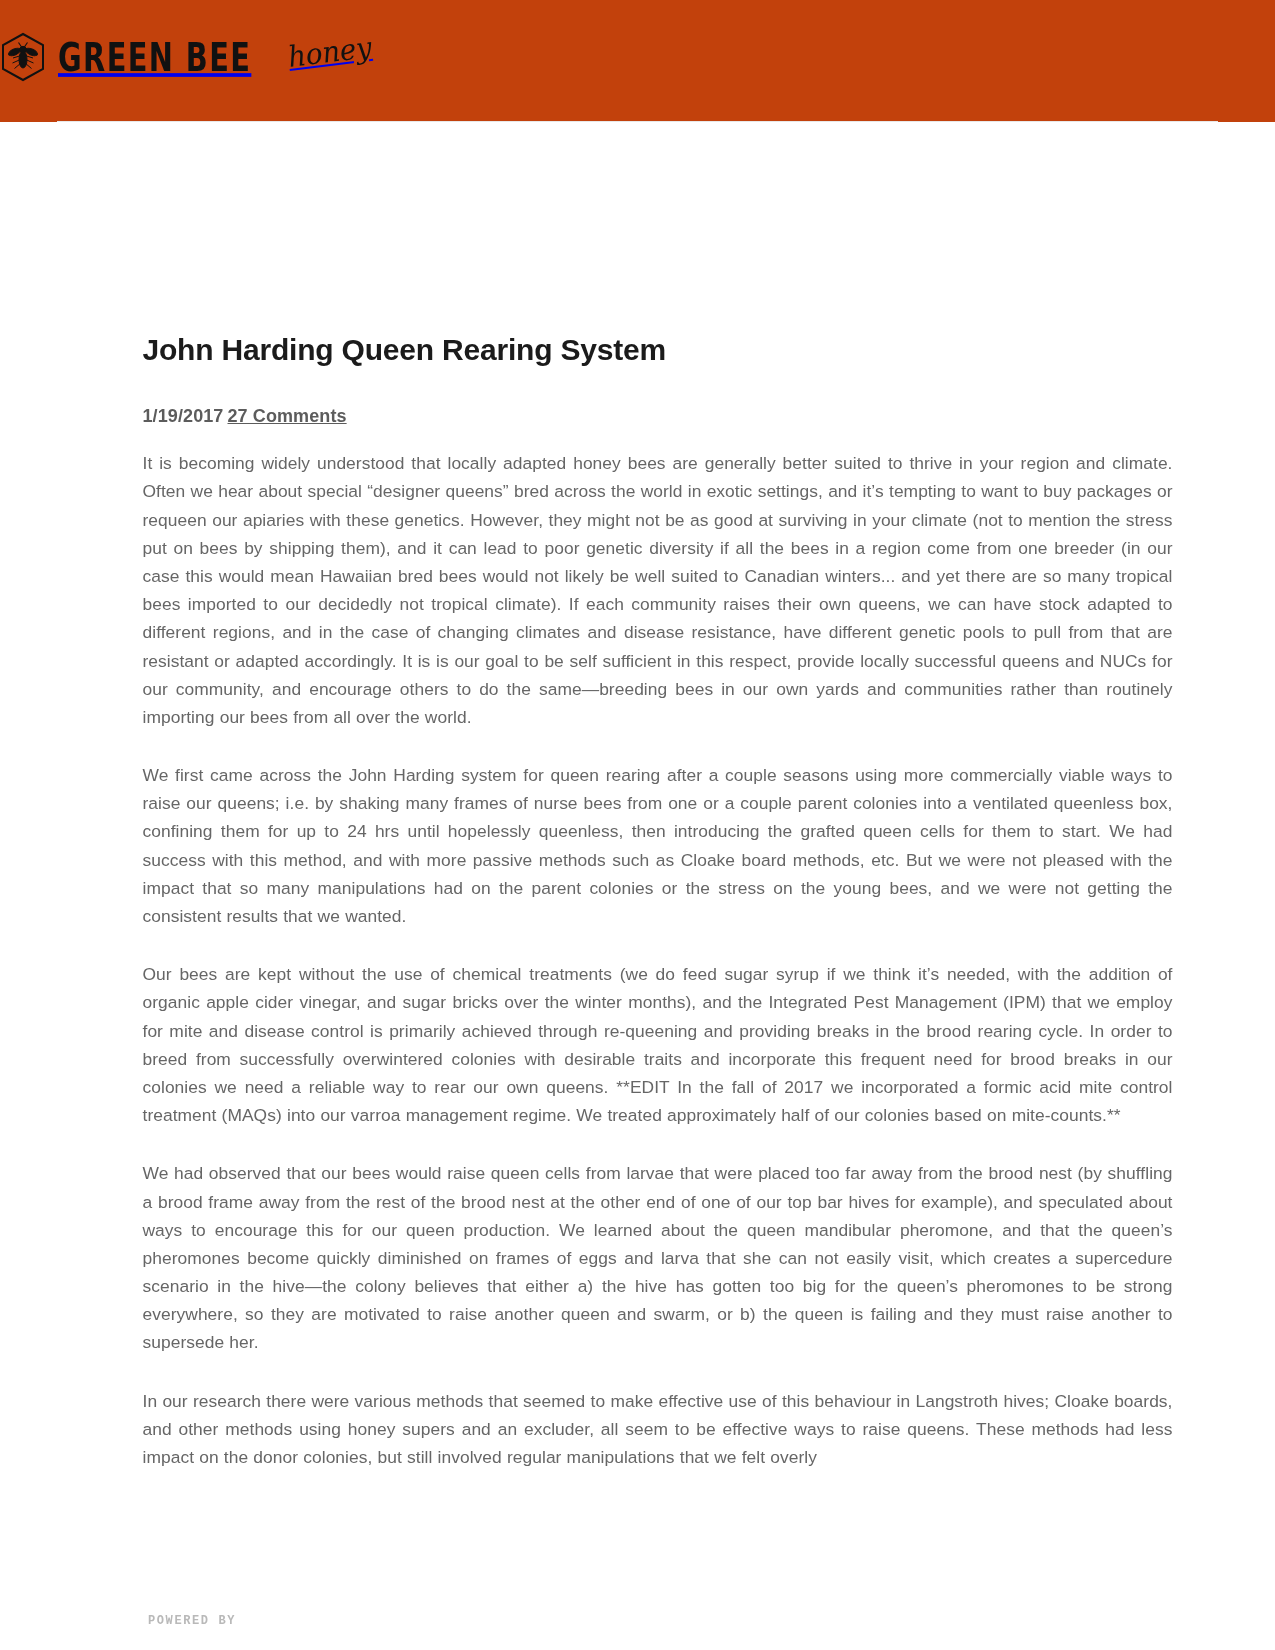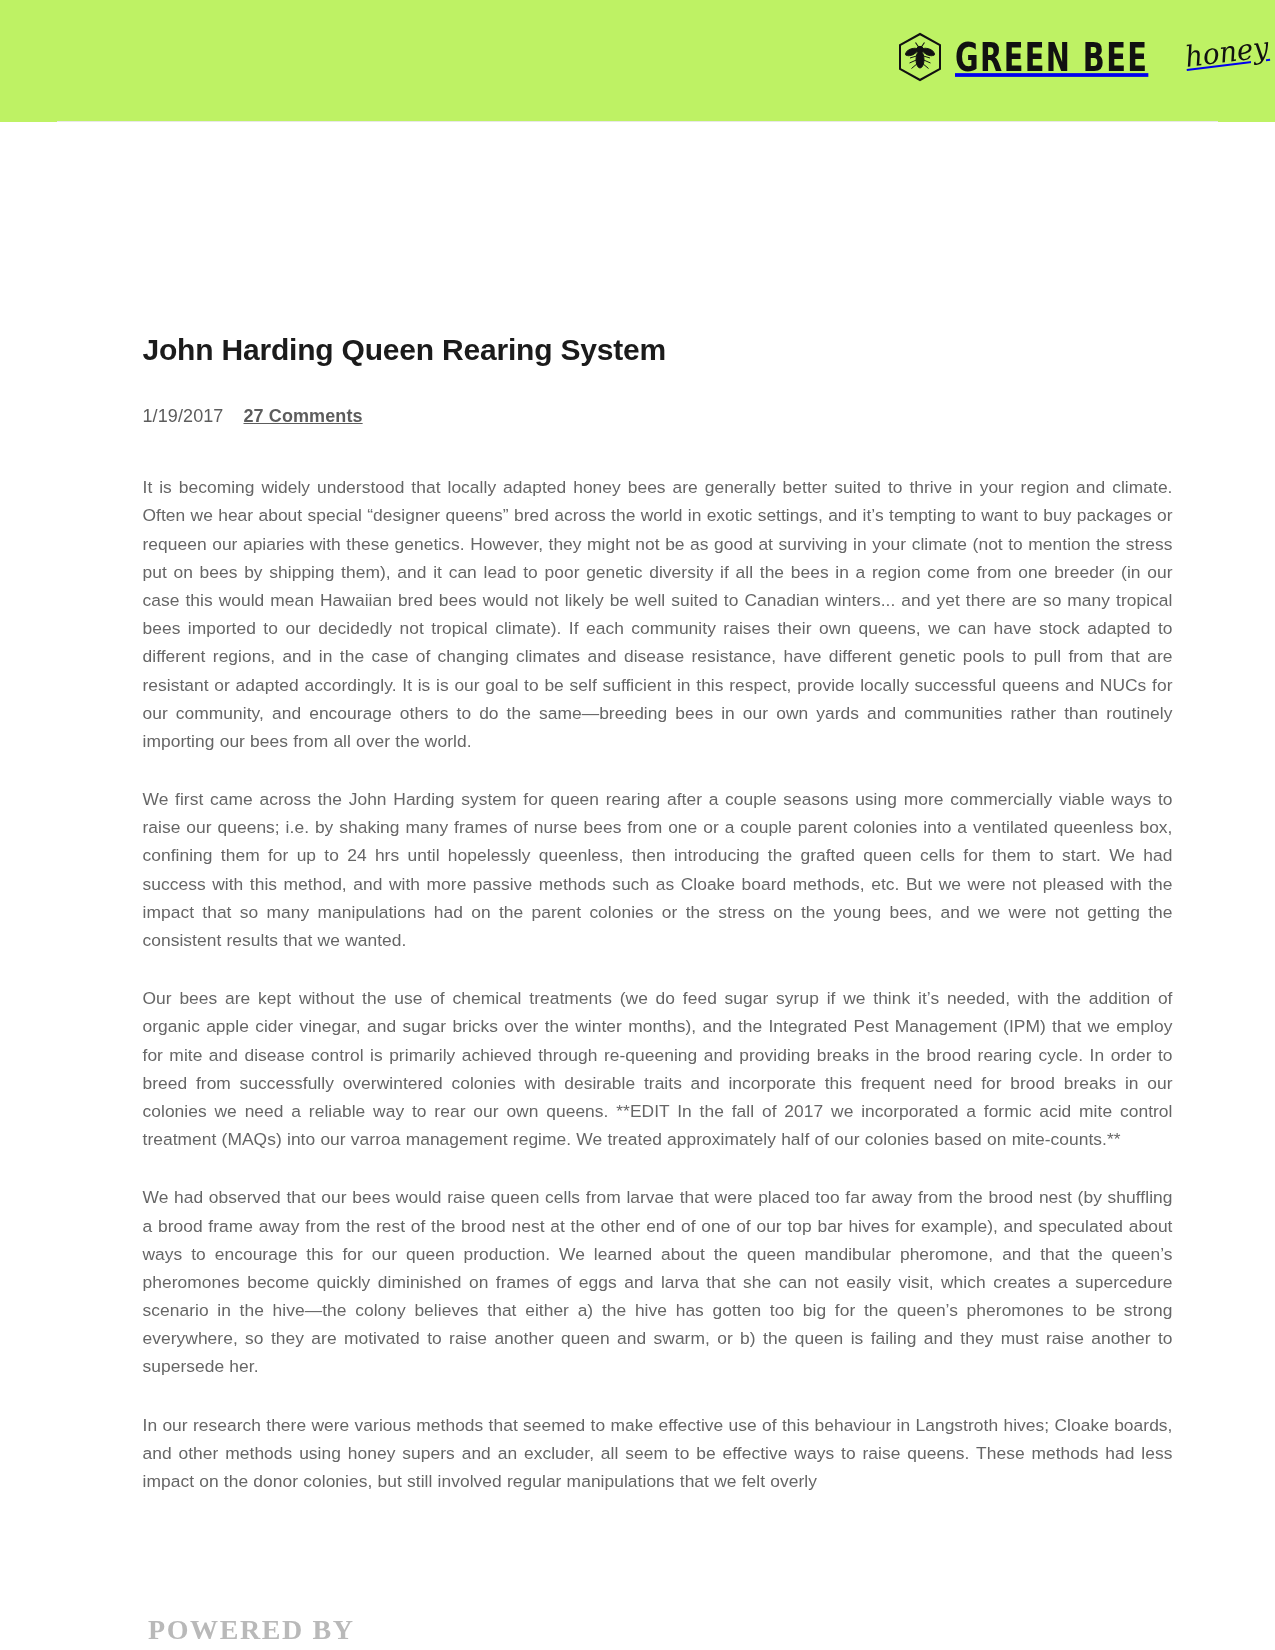--- a/index.html
+++ b/index.html
@@ -14,24 +14,24 @@
     height: 1650px;
     position: relative;
     font-family: "Liberation Sans", sans-serif;
     overflow: hidden;
   }
 
   
   .site-header {
     height: 122px;
     width: 100%;
-    background: #bef264;
+    background: #c2410c;
     display: flex;
     align-items: center;
-    justify-content: flex-end;
+    justify-content: flex-start;
     position: relative;
   }
   .site-header:after {
     content: "";
     position: absolute;
     left: 57px;
     right: 57px;
     bottom: 0;
     height: 1px;
     background: #e8e8e8;
@@ -89,30 +89,30 @@
     margin: 0 0 0 0;
     line-height: 1.2;
   }
   .post-meta {
     margin-top: 36px;
     font-size: 18px;
     color: #5c5c5c;
     line-height: 1.4;
     letter-spacing: 0.1px;
   }
-  .post-meta .date { margin-right: 20px; }
+  .post-meta .date { margin-right: 4px; font-weight: bold; }
   .post-meta .comments {
     color: #5c5c5c;
     text-decoration: underline;
     cursor: pointer;
     font-weight: bold;
   }
 
   .post-content {
-    margin-top: 44px;
+    margin-top: 20px;
   }
   .post-content p {
     font-size: 17.4px;
     line-height: 1.62;
     color: #666666;
     text-align: justify;
     margin: 0 0 30px 0;
     letter-spacing: 0.05px;
     word-spacing: 0.3px;
   }
@@ -134,25 +134,25 @@
     left: 57px;
     right: 0;
     top: 112px;
     height: 1px;
     background: #eaeaea;
   }
   .powered-label {
     position: absolute;
     left: 148px;
     top: 42px;
-    font-size: 28px;
+    font-size: 12px;
     font-weight: bold;
     letter-spacing: 1.6px;
     color: #b9b9b9;
-    font-family: Liberation Serif, serif;
+    font-family: Liberation Mono, monospace;
   }
 </style>
 </head>
 <body>
 
 <header class="site-header">
   <a class="logo" href="#">
     <span class="logo-mark">
       <svg viewBox="0 0 46 50" width="46" height="50" xmlns="http://www.w3.org/2000/svg">
         <polygon points="23,2 43,13 43,37 23,48 3,37 3,13" fill="none" stroke="#111111" stroke-width="2"></polygon>

